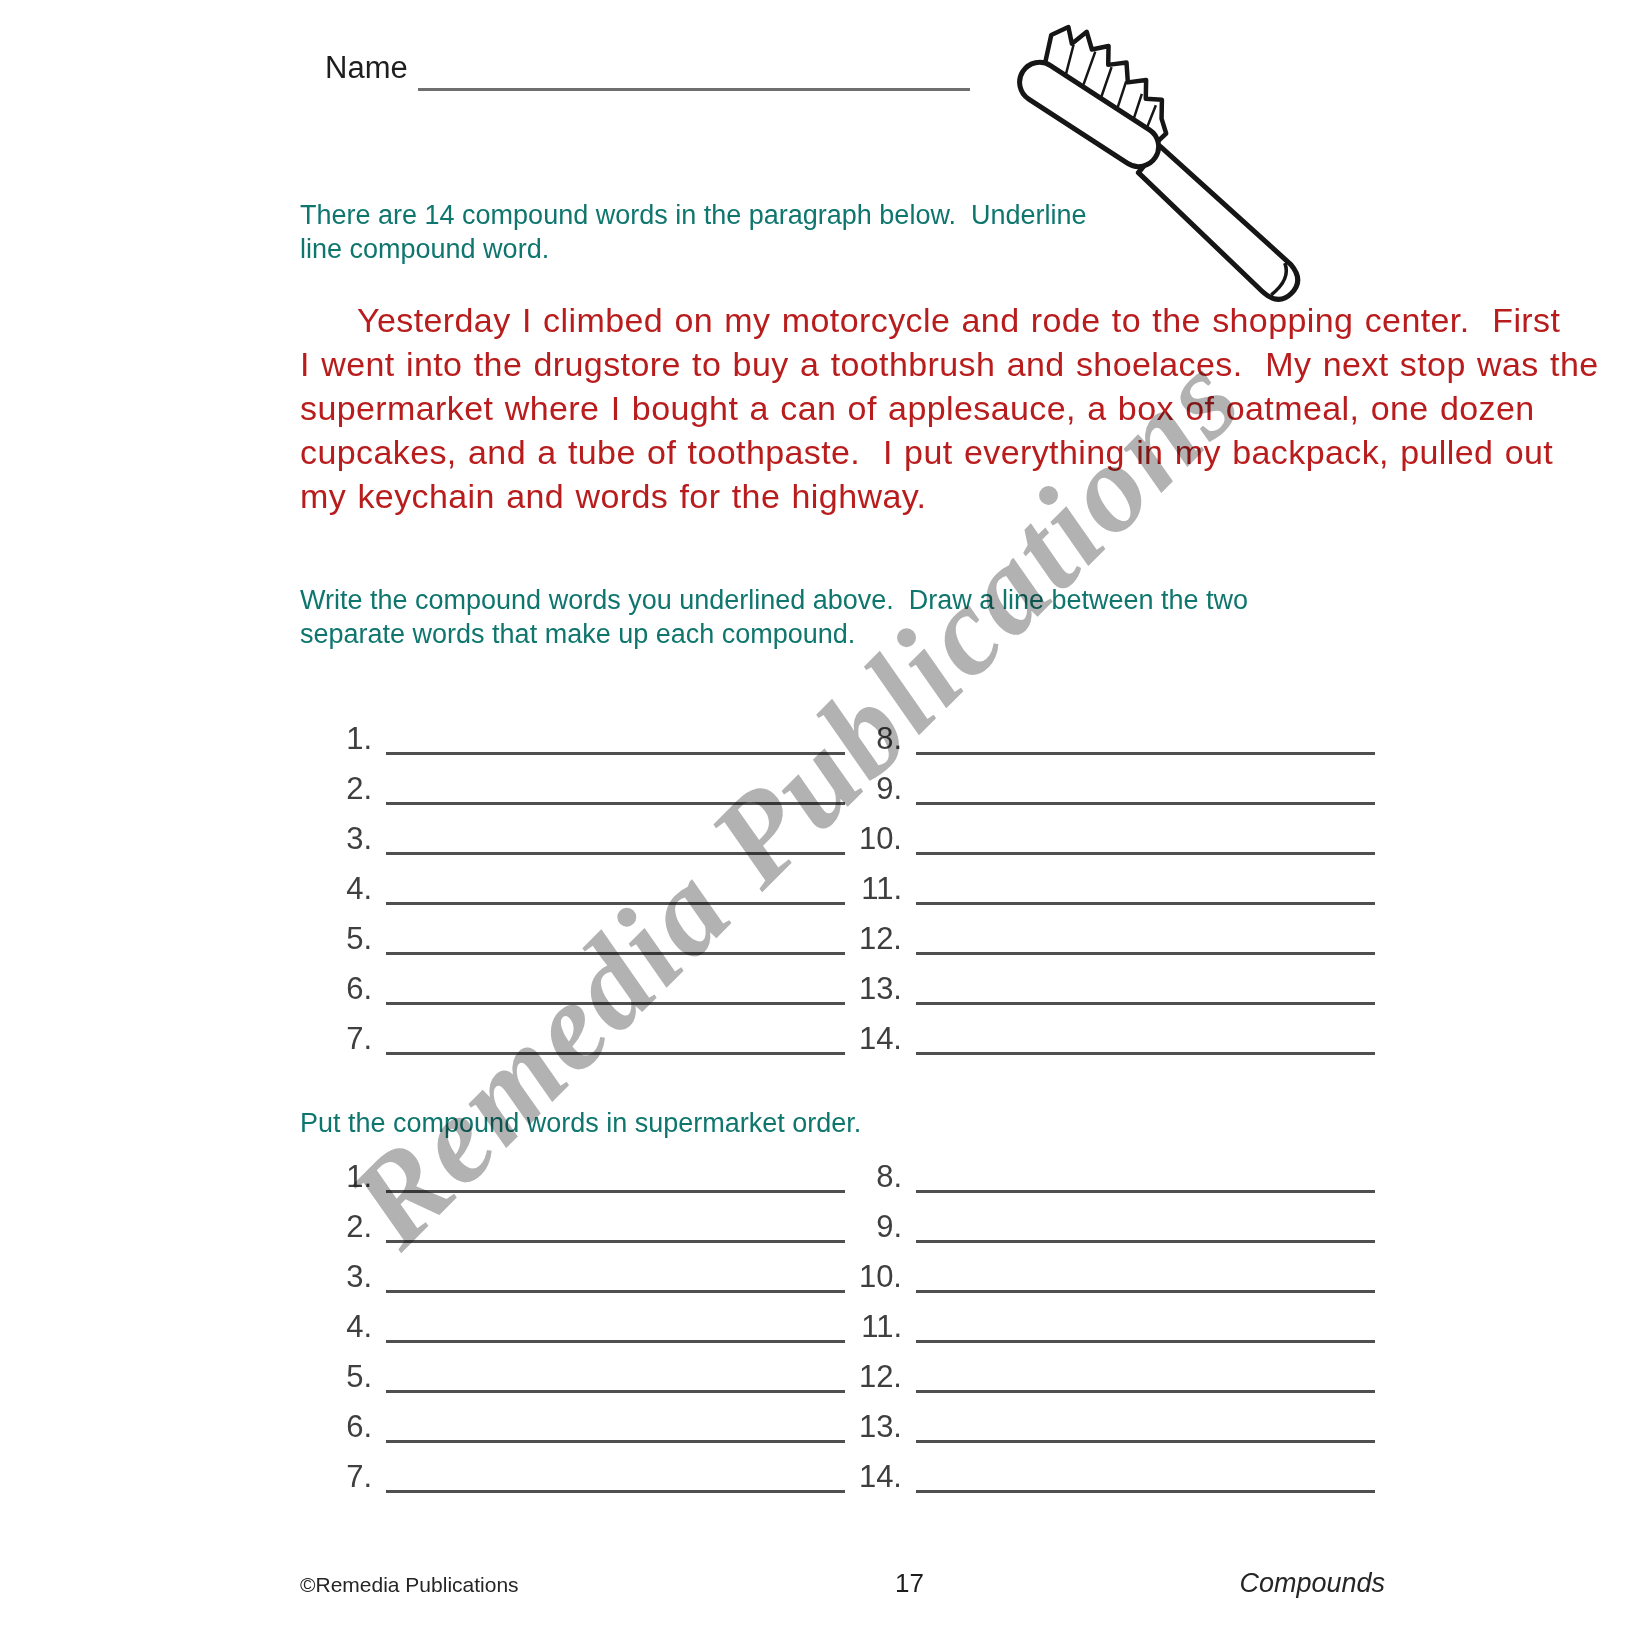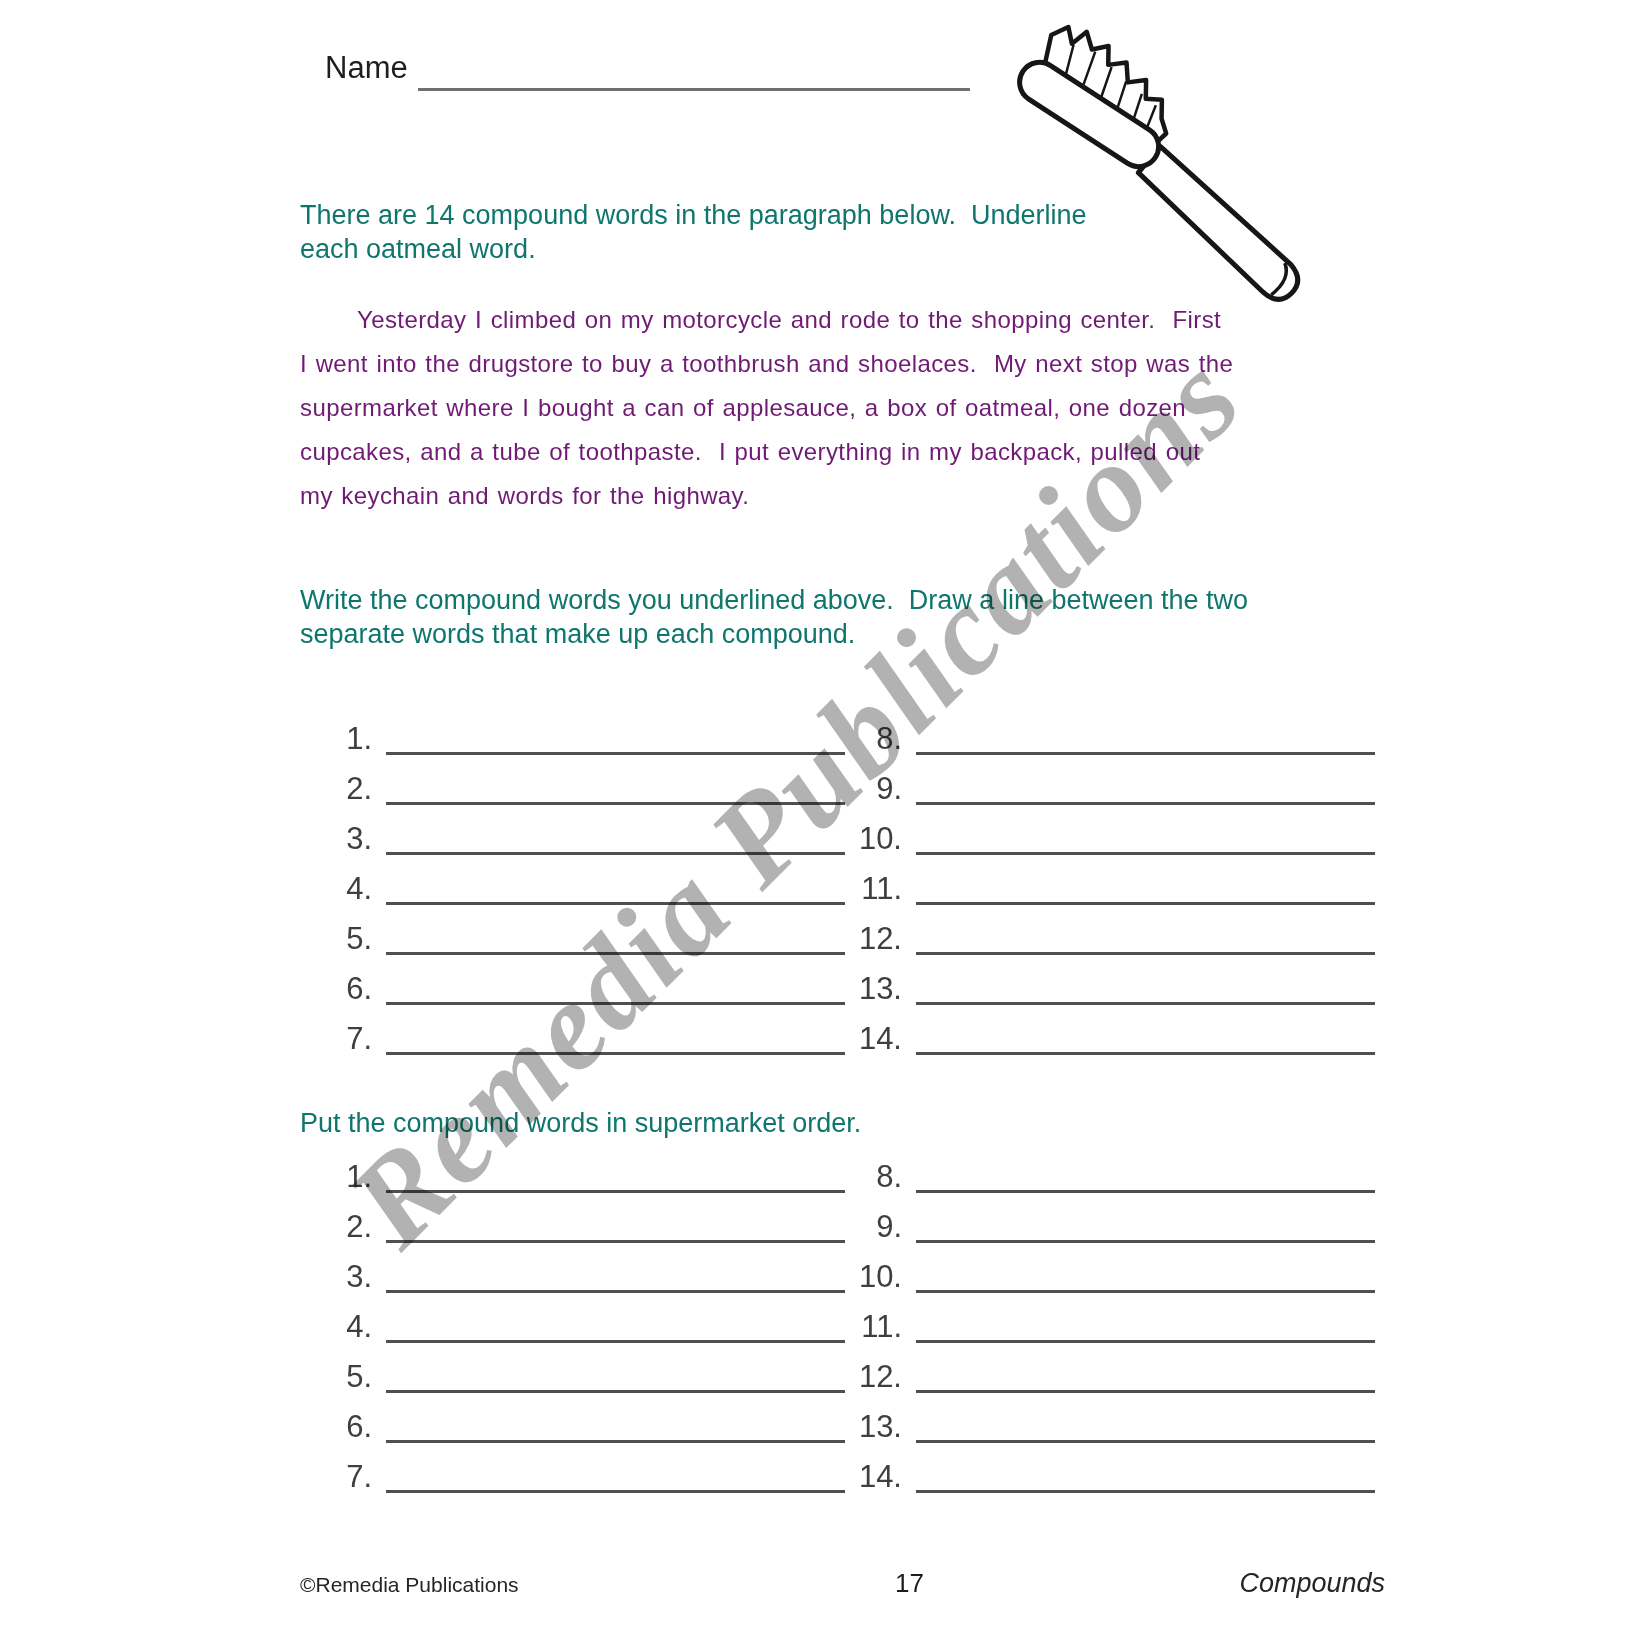--- a/index.html
+++ b/index.html
@@ -14,22 +14,22 @@
   .toothbrush{position:absolute;left:985px;top:95px;width:380px;height:160px;transform:rotate(33deg);}
 
   
   .instr{position:absolute;left:300px;font-weight:400;font-size:27px;line-height:34px;color:#0f766e;}
   .instr span{display:block;white-space:pre;}
   .instr1{top:198px;}
   .instr2{top:583px;}
   .instr3{top:1106px;}
 
   
-  .paragraph{position:absolute;left:300px;top:298px;font-size:24px;line-height:44px;
-             color:#701a75;letter-spacing:0.4px;word-spacing:1.5px;}
+  .paragraph{position:absolute;left:300px;top:298px;font-size:34px;line-height:44px;
+             color:#b91c1c;letter-spacing:0.4px;word-spacing:1.5px;}
   .paragraph span{display:block;white-space:pre;}
   .paragraph span.indent{text-indent:57px;}
 
   
   .list{position:absolute;left:300px;width:1075px;}
   .write-list{top:705px;height:352px;}
   .alpha-list{top:1143px;height:352px;}
   .col{position:absolute;top:0;width:545px;}
   .col-left{left:0;}
   .col-right{left:530px;}
@@ -65,21 +65,21 @@
       <path d="M22,62 L10,30 L20,14 L32,26 L38,8 L52,20 L64,8 L74,24 L88,12 L100,28 L114,16 L124,32 L138,24 L148,40 L160,50 L156,66 Z" fill="#ffffff" stroke="#161616" stroke-width="4.5" stroke-linejoin="round"></path>
       <path d="M34,26 L44,56 M56,20 L64,54 M78,24 L86,56 M98,28 L106,58 M118,30 L126,60 M136,32 L142,62" stroke="#161616" stroke-width="2.5" fill="none"></path>
       <path d="M162,64 L336,92 Q356,98 352,116 Q348,134 326,130 L158,98 Z" fill="#ffffff" stroke="#161616" stroke-width="5" stroke-linejoin="round"></path>
       <path d="M330,94 Q344,104 336,128" fill="none" stroke="#161616" stroke-width="3.5"></path>
       <rect x="6" y="56" width="158" height="40" rx="20" fill="#ffffff" stroke="#161616" stroke-width="5"></rect>
     </svg>
   </div>
 
   <div class="instr instr1">
     <span>There are 14 compound words in the paragraph below.  Underline</span>
-    <span>each oatmeal word.</span>
+    <span>line compound word.</span>
   </div>
 
   <div class="paragraph">
     <span class="indent">Yesterday I climbed on my motorcycle and rode to the shopping center.  First</span>
     <span>I went into the drugstore to buy a toothbrush and shoelaces.  My next stop was the</span>
     <span>supermarket where I bought a can of applesauce, a box of oatmeal, one dozen</span>
     <span>cupcakes, and a tube of toothpaste.  I put everything in my backpack, pulled out</span>
     <span>my keychain and words for the highway.</span>
   </div>
 

